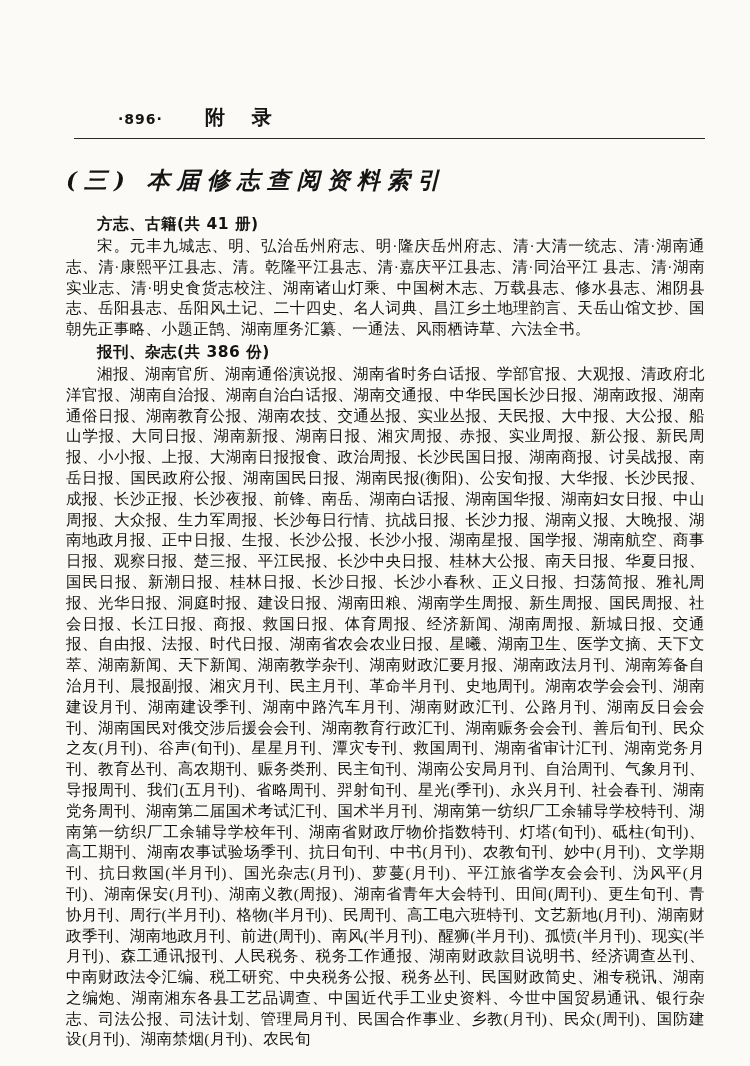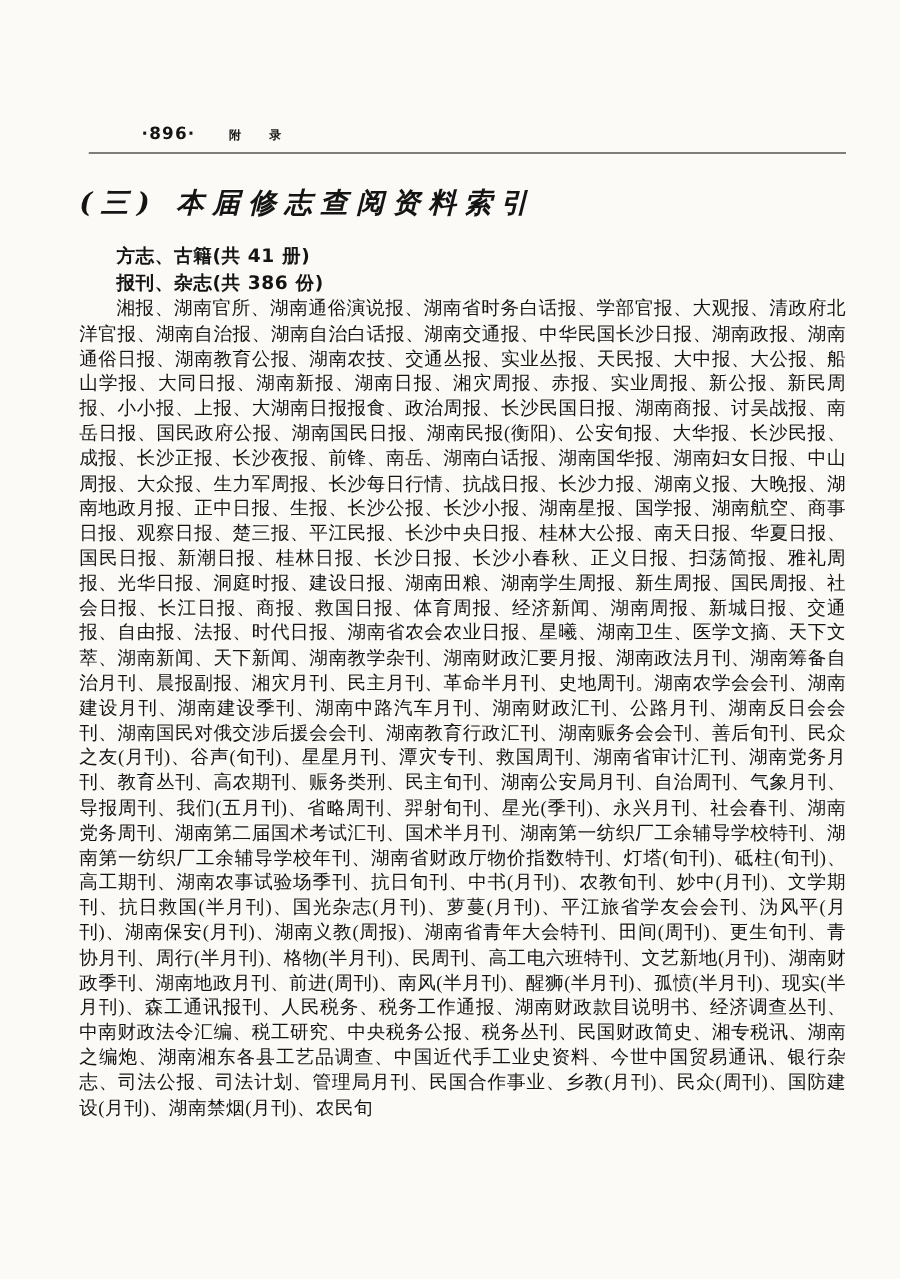--- a/index.html
+++ b/index.html
@@ -11,28 +11,28 @@
     background: #fbfaf7;
     color: #141414;
     font-family: "Liberation Serif", "DejaVu Serif", serif;
     box-sizing: border-box;
     padding: 104px 45px 40px 66px;
     overflow: hidden;
   }
   .header-row {
     display: flex;
     align-items: baseline;
-    gap: 28px;
+    gap: 42px;
     margin-left: 52px;
     font-family: "DejaVu Sans", sans-serif;
     font-weight: bold;
     font-size: 14px;
     letter-spacing: 1px;
   }
-  .running-head { letter-spacing: 10px; font-size: 10px; }
+  .running-head { letter-spacing: 10px; font-size: 20px; }
   .header-rule {
     height: 0;
     border-top: 1.6px solid #2b2b2b;
     margin: 7px 0 0 8px;
   }
   .page-title {
     margin: 26px 0 18px 0;
     font-size: 23px;
     font-weight: bold;
     font-style: italic;
@@ -66,20 +66,21 @@
   <div class="header-row">
     <span class="page-num">·896·</span>
     <span class="running-head">附 录</span>
   </div>
   <div class="header-rule"></div>
 
   <h1 class="page-title">(三) 本届修志查阅资料索引</h1>
 
   <section>
     <h2 class="sec-head"><span>方志、古籍</span><span>(共 41 册)</span></h2>
+    <p class="body-para">宋。元丰九城志、明、弘治岳州府志、明·隆庆岳州府志、清·大清一统志、清·湖南通志、清·康熙平江县志、清。乾隆平江县志、清·嘉庆平江县志、清·同治平江 县志、清·湖南实业志、清·明史食货志校注、湖南诸山灯乘、中国树木志、万载县志、修水县志、湘阴县志、岳阳县志、岳阳风土记、二十四史、名人词典、昌江乡土地理韵言、天岳山馆文抄、国朝先正事略、小题正鹄、湖南厘务汇纂、一通法、风雨栖诗草、六法全书。</p>
   </section>
 
   <section>
     <h2 class="sec-head"><span>报刊、杂志</span><span>(共 386 份)</span></h2>
     <p class="body-para">湘报、湖南官所、湖南通俗演说报、湖南省时务白话报、学部官报、大观报、清政府北洋官报、湖南自治报、湖南自治白话报、湖南交通报、中华民国长沙日报、湖南政报、湖南通俗日报、湖南教育公报、湖南农技、交通丛报、实业丛报、天民报、大中报、大公报、船山学报、大同日报、湖南新报、湖南日报、湘灾周报、赤报、实业周报、新公报、新民周报、小小报、上报、大湖南日报报食、政治周报、长沙民国日报、湖南商报、讨吴战报、南岳日报、国民政府公报、湖南国民日报、湖南民报(衡阳)、公安旬报、大华报、长沙民报、成报、长沙正报、长沙夜报、前锋、南岳、湖南白话报、湖南国华报、湖南妇女日报、中山周报、大众报、生力军周报、长沙每日行情、抗战日报、长沙力报、湖南义报、大晚报、湖南地政月报、正中日报、生报、长沙公报、长沙小报、湖南星报、国学报、湖南航空、商事日报、观察日报、楚三报、平江民报、长沙中央日报、桂林大公报、南天日报、华夏日报、国民日报、新潮日报、桂林日报、长沙日报、长沙小春秋、正义日报、扫荡简报、雅礼周报、光华日报、洞庭时报、建设日报、湖南田粮、湖南学生周报、新生周报、国民周报、社会日报、长江日报、商报、救国日报、体育周报、经济新闻、湖南周报、新城日报、交通报、自由报、法报、时代日报、湖南省农会农业日报、星曦、湖南卫生、医学文摘、天下文萃、湖南新闻、天下新闻、湖南教学杂刊、湖南财政汇要月报、湖南政法月刊、湖南筹备自治月刊、晨报副报、湘灾月刊、民主月刊、革命半月刊、史地周刊。湖南农学会会刊、湖南建设月刊、湖南建设季刊、湖南中路汽车月刊、湖南财政汇刊、公路月刊、湖南反日会会刊、湖南国民对俄交涉后援会会刊、湖南教育行政汇刊、湖南赈务会会刊、善后旬刊、民众之友(月刊)、谷声(旬刊)、星星月刊、潭灾专刊、救国周刊、湖南省审计汇刊、湖南党务月刊、教育丛刊、高农期刊、赈务类刑、民主旬刊、湖南公安局月刊、自治周刊、气象月刊、导报周刊、我们(五月刊)、省略周刊、羿射旬刊、星光(季刊)、永兴月刊、社会春刊、湖南党务周刊、湖南第二届国术考试汇刊、国术半月刊、湖南第一纺织厂工余辅导学校特刊、湖南第一纺织厂工余辅导学校年刊、湖南省财政厅物价指数特刊、灯塔(旬刊)、砥柱(旬刊)、高工期刊、湖南农事试验场季刊、抗日旬刊、中书(月刊)、农教旬刊、妙中(月刊)、文学期刊、抗日救国(半月刊)、国光杂志(月刊)、萝蔓(月刊)、平江旅省学友会会刊、沩风平(月刊)、湖南保安(月刊)、湖南义教(周报)、湖南省青年大会特刊、田间(周刊)、更生旬刊、青协月刊、周行(半月刊)、格物(半月刊)、民周刊、高工电六班特刊、文艺新地(月刊)、湖南财政季刊、湖南地政月刊、前进(周刊)、南风(半月刊)、醒狮(半月刊)、孤愤(半月刊)、现实(半月刊)、森工通讯报刊、人民税务、税务工作通报、湖南财政款目说明书、经济调查丛刊、中南财政法令汇编、税工研究、中央税务公报、税务丛刊、民国财政简史、湘专税讯、湖南之编炮、湖南湘东各县工艺品调查、中国近代手工业史资料、今世中国贸易通讯、银行杂志、司法公报、司法计划、管理局月刊、民国合作事业、乡教(月刊)、民众(周刊)、国防建设(月刊)、湖南禁烟(月刊)、农民旬</p>
   </section>
 
 </div>
 
 </body></html>

